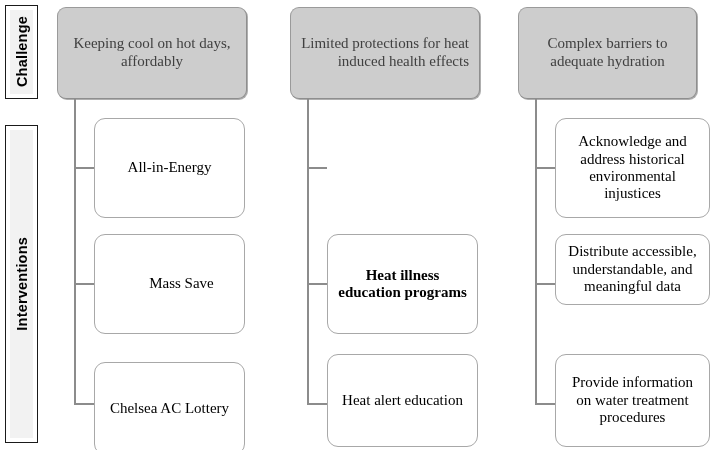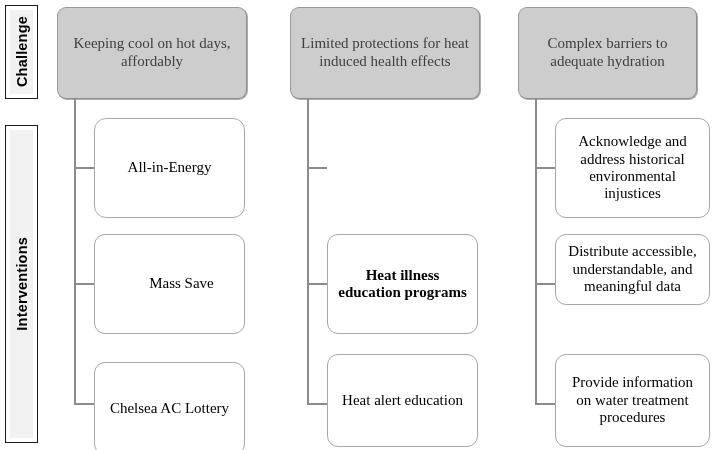--- a/index.html
+++ b/index.html
@@ -115,25 +115,25 @@
     </div>
   </div>
 
   <div class="challenge-box" style="left:57px; top:7px; width:190px; height:92px;">Keeping cool on hot days, affordably</div>
 
   <div class="trunk" style="left:74px; top:99px;  height:306px;"></div>
   <div class="branch" style="left:74px; top:167px; width:20px;"></div>
   <div class="branch" style="left:74px; top:283px; width:20px;"></div>
   <div class="branch" style="left:74px; top:403px; width:20px;"></div>
 
-  <div class="node-box" style="left:94px; top:118px; width:151px; height:100px;border-radius:12px;">All-in-Energy</div>
+  <div class="node-box" style="left:94px; top:118px; width:151px; height:100px;">All-in-Energy</div>
   <div class="node-box" style="left:94px; top:234px; width:151px; height:100px;padding-left:32px;">Mass Save</div>
   <div class="node-box" style="left:94px; top:354px; width:151px; height:93px;margin-top:8px;">Chelsea AC Lottery</div>
 
-  <div class="challenge-box" style="left:290px; top:7px; width:190px; height:92px;">Limited protections for heat induced health effects</div>
+  <div class="challenge-box" style="left:290px; top:7px; width:190px; height:92px;text-align:right;">Limited protections for heat induced health effects</div>
 
   <div class="trunk" style="left:307px; top:99px;  height:306px;"></div>
   <div class="branch" style="left:307px; top:167px; width:20px;"></div>
   <div class="branch" style="left:307px; top:283px; width:20px;"></div>
   <div class="branch" style="left:307px; top:403px; width:20px;"></div>
 
   <div class="node-box" style="left:327px; top:234px; width:151px; height:100px;font-weight:bold;">Heat illness education programs</div>
   <div class="node-box" style="left:327px; top:354px; width:151px; height:93px;">Heat alert education</div>
 
   <div class="challenge-box" style="left:518px; top:7px; width:179px; height:92px;">Complex barriers to adequate hydration</div>

